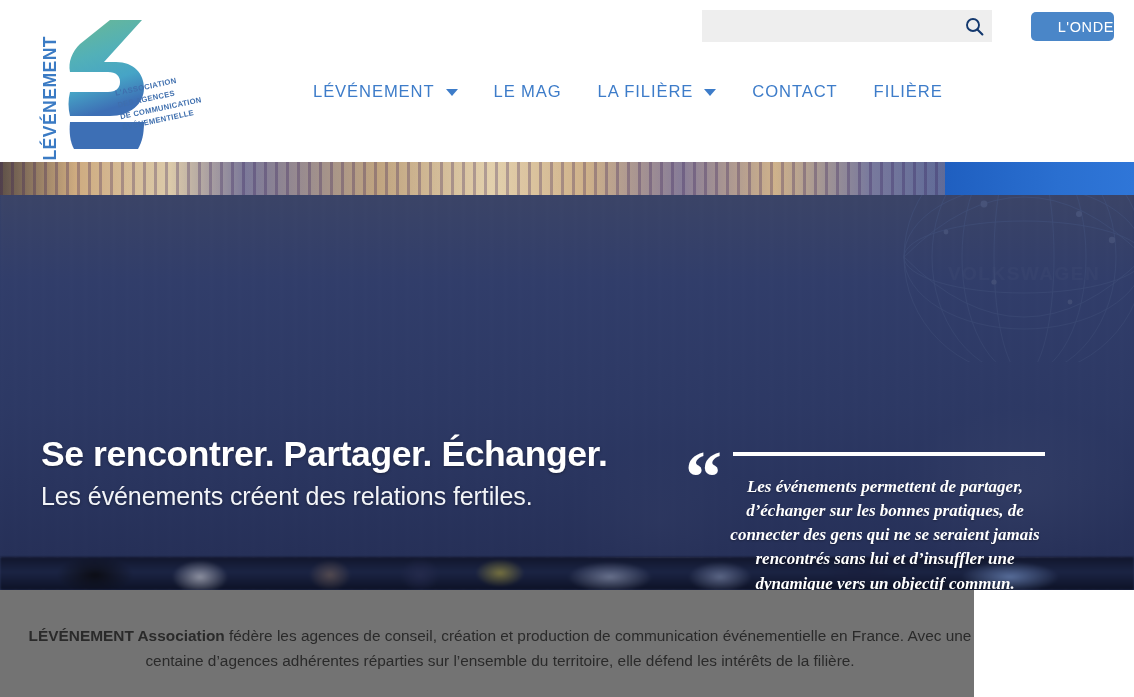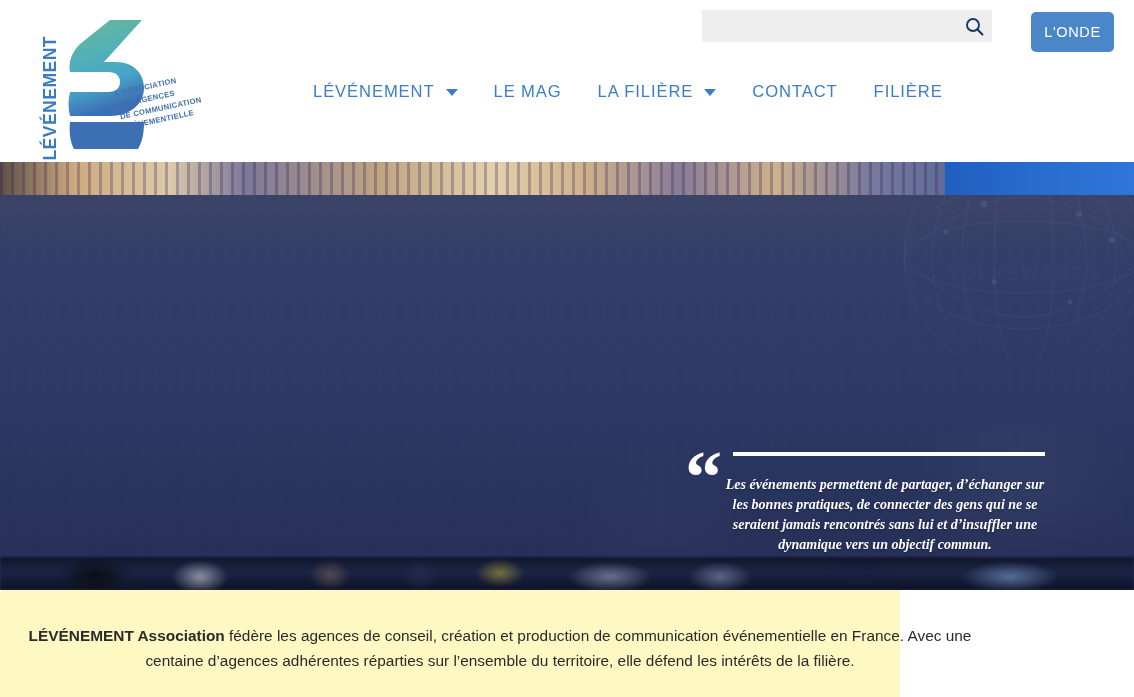--- a/index.html
+++ b/index.html
@@ -105,29 +105,30 @@
     justify-content: center;
   }
   .search-btn svg { display: block; }
 
   
   .onde-btn {
     position: absolute;
     left: 1031px;
     top: 12px;
     width: 83px;
-    height: 40px;
+    height: 29px;
     background: #4a86c8;
     color: #ffffff;
     border: none;
     border-radius: 5px;
     font-size: 14.5px;
     letter-spacing: 0.6px;
     cursor: pointer;
     font-family: "Liberation Sans", sans-serif;
+    text-align: right;
   }
 
   
   .nav {
     position: absolute;
     left: 295px;
     top: 82px;
     display: flex;
     align-items: center;
     gap: 0;
@@ -285,33 +286,33 @@
     position: absolute; left: 48px; top: 13px;
     width: 312px; height: 4px; background: #ffffff;
   }
   .q-text {
     position: absolute;
     left: 40px; top: 36px;
     width: 320px;
     font-family: "Liberation Serif", serif;
     font-style: italic;
     font-weight: 700;
-    font-size: 14px;
+    font-size: 17px;
     line-height: 1.42;
     color: #ffffff;
     text-align: center;
     text-shadow: 0 1px 2px rgba(0,0,0,0.3);
   }
 
   
   .intro {
     position: relative;
-    width: 900px;
+    width: 974px;
     height: 107px;
-    background: #fef9c3;
+    background: #737373;
     padding-top: 34px;
   }
   .intro p {
     width: 1000px;
     margin: 0 auto;
     text-align: center;
     font-size: 15.4px;
     line-height: 1.62;
     color: #2a2a2a;
   }
@@ -413,20 +414,22 @@
     <div class="hero-strip-top">
       <div class="left"></div>
       <div class="right"></div>
     </div>
 
     <div class="hero-overlay"></div>
     <div class="hero-strip-bottom"></div>
 
     <div class="hero-content">
 
+      <h1 class="hero-title">Se rencontrer. Partager. Échanger.</h1>
+      <p class="hero-sub">Les événements créent des relations fertiles.</p>
 
       <figure class="quote">
         <span class="q-mark q-open">“</span>
         <span class="q-rule-top"></span>
         <blockquote class="q-text">Les événements permettent de partager, d’échanger sur les bonnes pratiques, de connecter des gens qui ne se seraient jamais rencontrés sans lui et d’insuffler une dynamique vers un objectif commun.</blockquote>
 
         <span class="q-mark q-close">”</span>
       </figure>
 
     </div>

